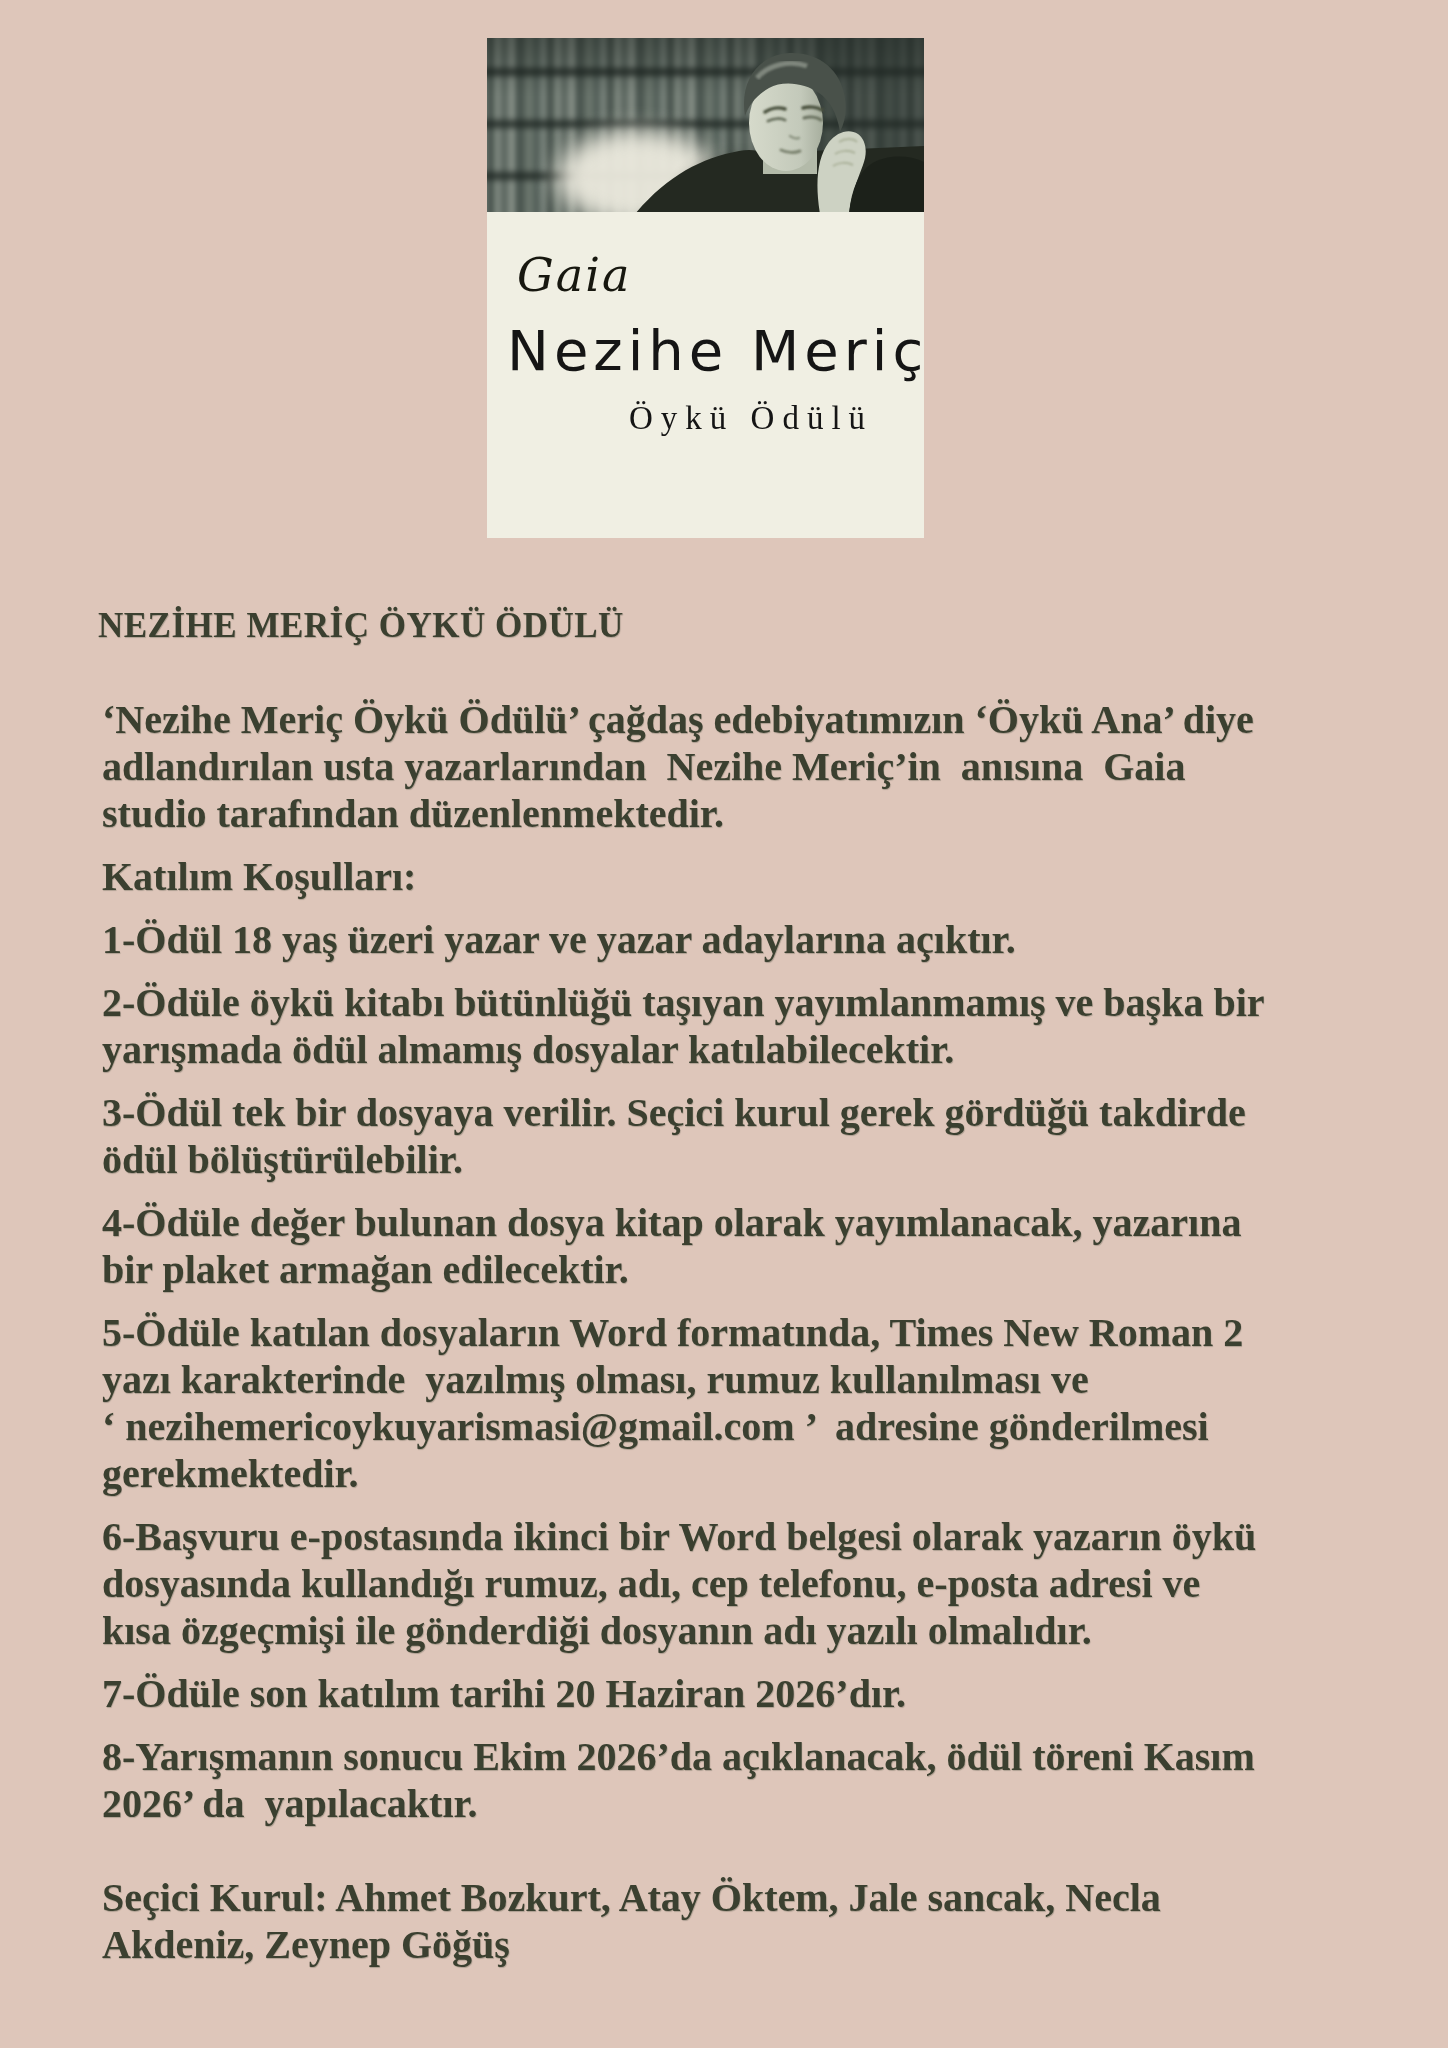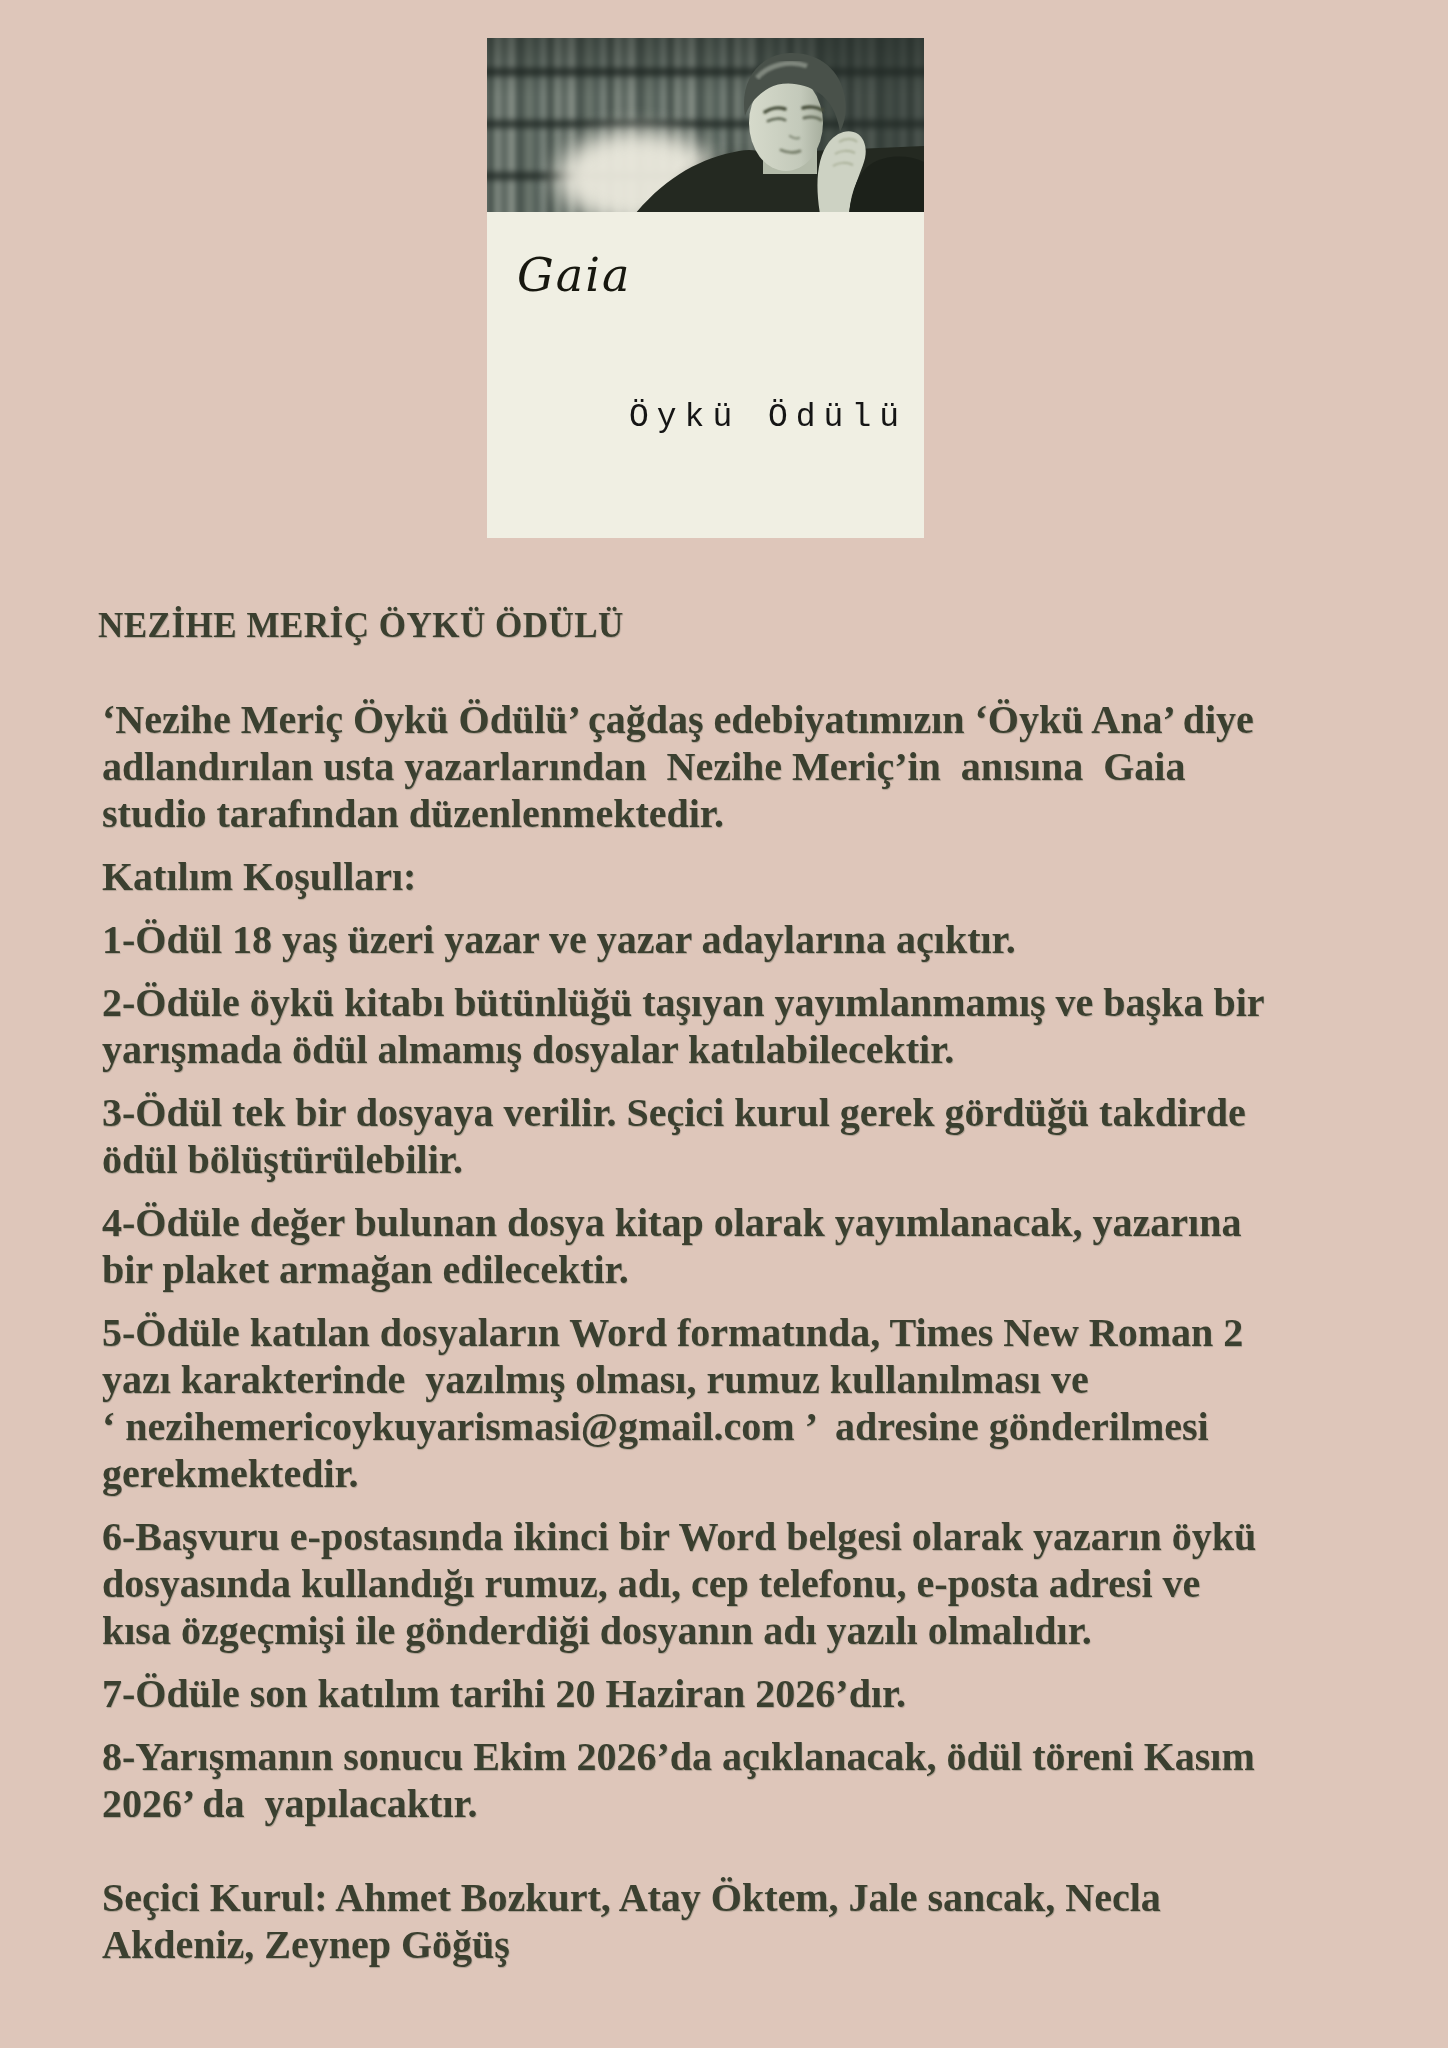--- a/index.html
+++ b/index.html
@@ -22,21 +22,21 @@
   .blob-light{position:absolute;left:70px;top:92px;width:160px;height:95px;background:#eceade;
     border-radius:50%;filter:blur(11px);opacity:.95;}
   .blob-dark{position:absolute;left:196px;top:124px;width:118px;height:78px;background:#10140e;
     border-radius:50%;filter:blur(9px);opacity:.9;}
   .photo svg{position:absolute;inset:0;width:100%;height:100%;}
 
   .brand{position:absolute;left:30px;top:212px;font-family:"DejaVu Serif",serif;
     font-style:italic;font-size:46px;line-height:50px;letter-spacing:2px;color:#17170f;}
   .author{position:absolute;left:20px;top:283px;font-family:"DejaVu Sans",sans-serif;
     font-size:56px;line-height:60px;letter-spacing:5px;color:#151515;white-space:nowrap;}
-  .award{position:absolute;left:142px;top:360px;font-family:Liberation Mono, monospace;
+  .award{position:absolute;left:142px;top:360px;font-family:Liberation Serif, serif;
     font-size:33px;line-height:40px;letter-spacing:8px;color:#151515;white-space:nowrap;}
 
   
   .content{position:absolute;left:86px;top:602px;width:1330px;color:#3b4030;
     font-family:"Liberation Serif",serif;font-weight:700;font-size:40px;line-height:47px;
     text-shadow:0.6px 0.9px 0.7px rgba(59,64,48,.28);}
   .content h1{margin:0 0 47px 0;font-size:35px;line-height:47px;font-weight:700;
     padding-left:12px;letter-spacing:.5px;font-family:Liberation Serif, serif;}
   .pre{margin:16px;white-space:pre-wrap;}
   .juries{margin-top:47px;}
@@ -74,20 +74,21 @@
           <path d="M317,80 C323,78 330,79 334,82" stroke="#6b7260" stroke-width="3"></path>
           <path d="M303,98 C306,100 309,101 312,100" stroke="#8e9583" stroke-width="2.5"></path>
           <path d="M294,112 C300,115 308,115 313,113" stroke="#7c8370" stroke-width="3"></path>
         </g>
         <path d="M333,176 C328,146 330,120 342,104 C350,94 362,90 371,96 C379,102 381,114 376,127 C371,140 364,158 362,176 Z" fill="#cdd2c3"></path>
         <path d="M352,104 C358,100 366,100 370,104 M348,116 C354,112 362,112 368,115 M346,128 C352,124 360,124 366,127" stroke="#9da489" stroke-width="2" fill="none" opacity=".7" filter="url(#soft)"></path>
         <path d="M362,176 C364,152 372,134 384,126 C398,117 420,116 437,124 L437,176 Z" fill="#1c211a"></path>
       </svg>
     </div>
     <div class="brand">Gaia</div>
+    <div class="author">Nezihe Meriç</div>
     <div class="award">Öykü Ödülü</div>
   </div>
 
   <div class="content">
     <h1>NEZİHE MERİÇ ÖYKÜ ÖDÜLÜ</h1>
     <p class="pre">‘Nezihe Meriç Öykü Ödülü’ çağdaş edebiyatımızın ‘Öykü Ana’ diye
 adlandırılan usta yazarlarından  Nezihe Meriç’in  anısına  Gaia
 studio tarafından düzenlenmektedir.</p>
     <p class="pre">Katılım Koşulları:</p>
     <p class="pre">1-Ödül 18 yaş üzeri yazar ve yazar adaylarına açıktır.</p>

